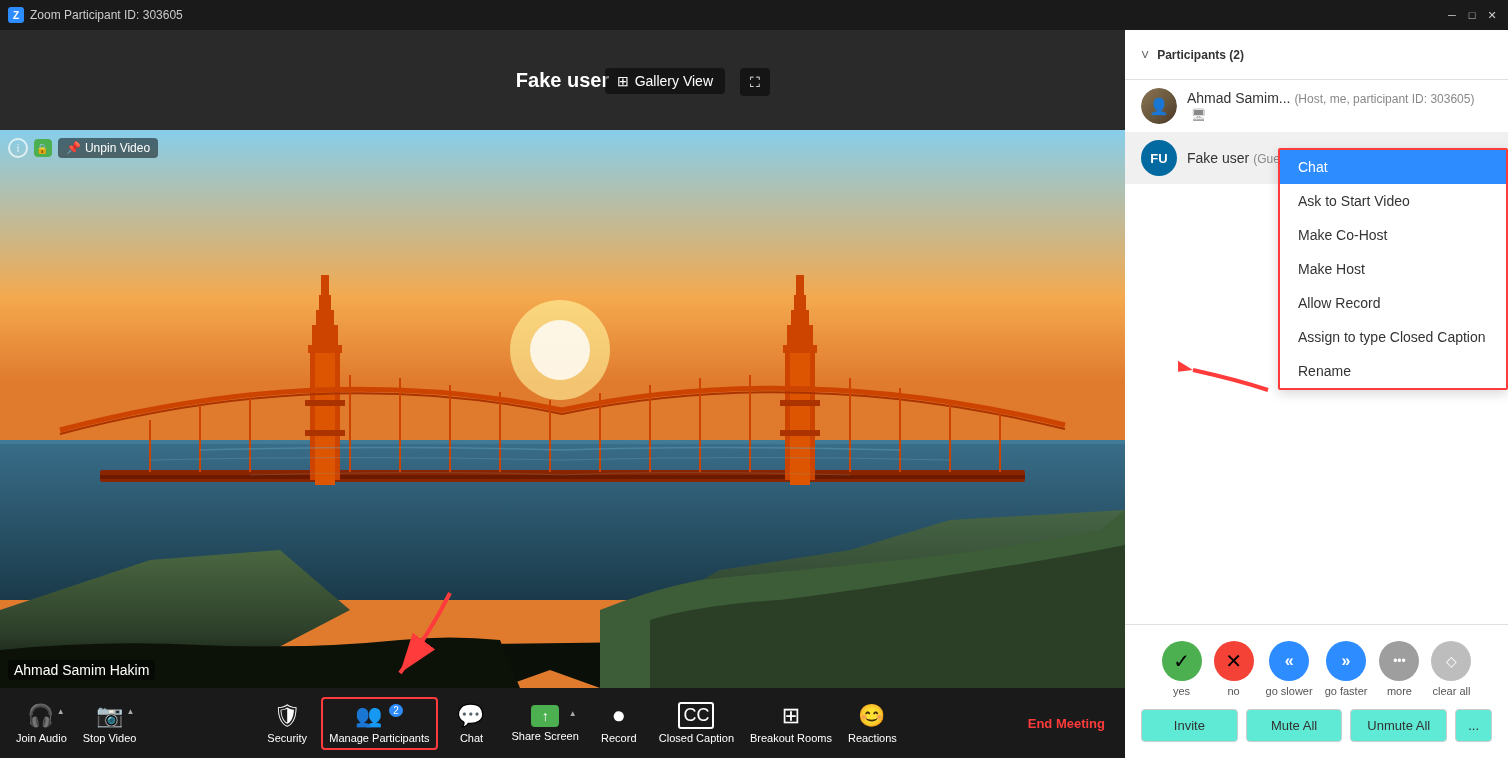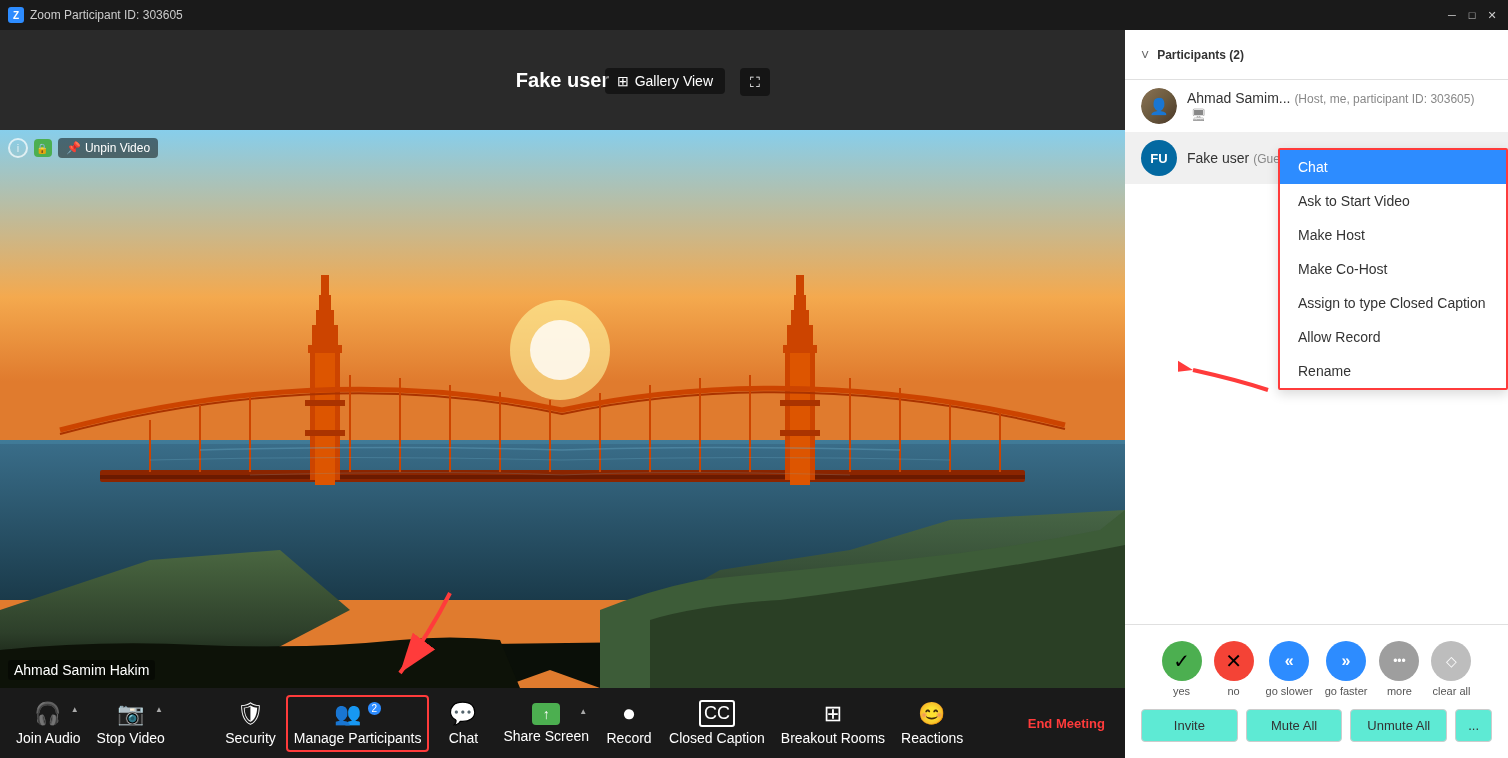--- a/index.html
+++ b/index.html
@@ -203,21 +203,21 @@
       cursor: pointer;
       border-radius: 4px;
       min-width: 60px;
       gap: 3px;
       position: relative;
     }
     .tool-icon {
       font-size: 22px;
     }
     .tool-label {
-      font-size: 14px;
+      font-size: 11px;
       white-space: nowrap;
     }
     .tool-caret {
       position: absolute;
       top: 8px;
       right: 8px;
       font-size: 8px;
       color: #aaa;
     }
     .end-btn {
@@ -667,24 +667,24 @@
     <div class="avatar-fu">FU</div>
     <div class="participant-name">
       <span>Fake user </span>
       <small>(Guest)</small>
     </div>
   </div>
 
   <div class="context-menu" style="border: 2px solid #ff3b3b; border-radius: 2px;">
     <div class="context-menu-item active">Chat</div>
     <div class="context-menu-item">Ask to Start Video</div>
+    <div class="context-menu-item">Make Co-Host</div>
     <div class="context-menu-item">Make Host</div>
-    <div class="context-menu-item">Make Co-Host</div>
+    <div class="context-menu-item">Allow Record</div>
     <div class="context-menu-item">Assign to type Closed Caption</div>
-    <div class="context-menu-item">Allow Record</div>
     <div class="context-menu-item">Rename</div>
   </div>
 
   <svg style="position:absolute; top:310px; right:230px; width:100px; height:60px; z-index:300; pointer-events:none;">
     <defs>
       <marker id="arrowhead3" markerWidth="10" markerHeight="7" refX="0" refY="3.5" orient="auto">
         <polygon points="10 0, 0 3.5, 10 7" fill="#ff3b3b"></polygon>
       </marker>
     </defs>
     <path d="M 90 50 Q 60 40 15 30" stroke="#ff3b3b" stroke-width="4" fill="none" marker-end="url(#arrowhead3)"></path>

